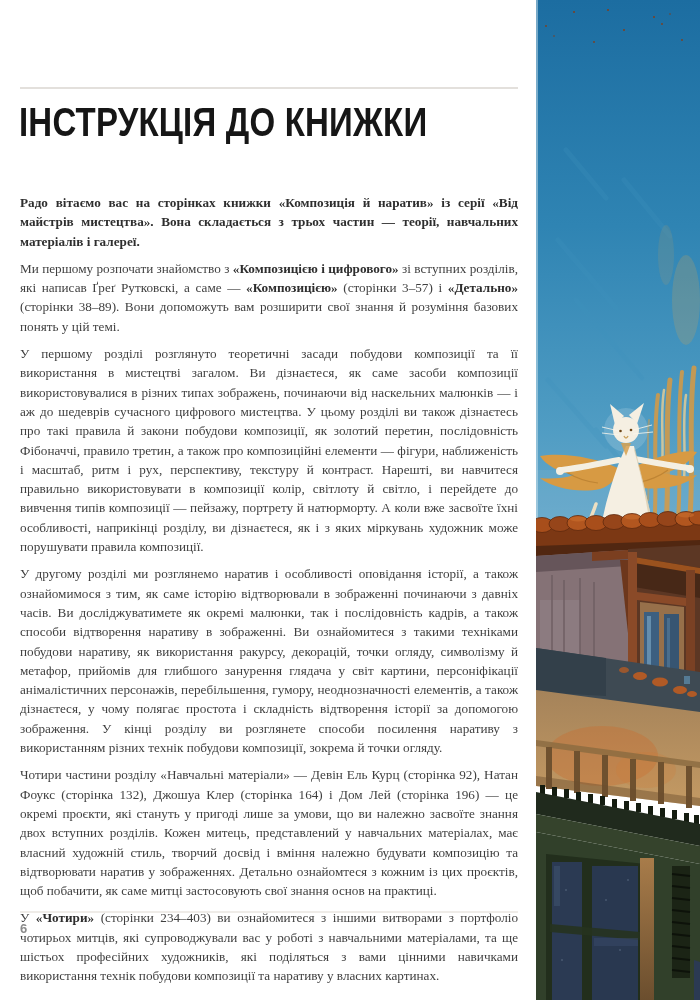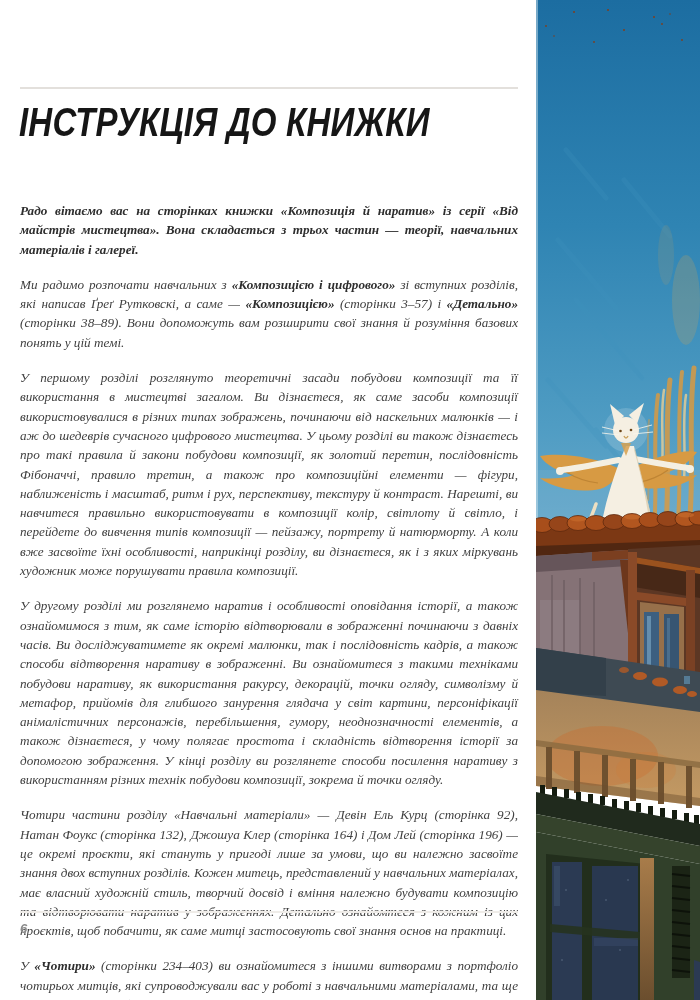--- a/index.html
+++ b/index.html
@@ -1,44 +1,44 @@
 <!DOCTYPE html>
 <html lang="uk" style="--sky_top: #1c6da1; --sky_low: #6fadcd; --gold: #d79a43; --cat_white: #f5efe2; --tile: #a84e1b; --wall_mauve: #857276; --porch_brown: #5c3724; --wall_tan: #b8915c; --glow_orange: #c96f32; --facade_green: #31402a; --window_blue: #2b3a53; --slate: #3e4a53;"><head>
 <meta charset="utf-8">
 <style>
   html,body{margin:0;padding:0;width:700px;height:1000px;overflow:hidden;background:#ffffff;}
-  .page{position:relative;width:700px;height:750px;background:#ffffff;font-family:"Liberation Serif","DejaVu Serif",serif;font-style:italic;}
+  .page{position:relative;width:700px;height:750px;background:#ffffff;font-family:"Liberation Serif","DejaVu Serif",serif;}
   .top-rule{position:absolute;left:20px;top:87px;width:498px;height:2px;background:#e3e0dc;}
   .title{position:absolute;left:19px;top:101px;margin:0;width:500px;
          font-family:"Liberation Sans","DejaVu Sans",sans-serif;font-weight:700;
          font-size:33px;line-height:36px;color:#161616;letter-spacing:.2px;
          transform:scaleY(1.22);transform-origin:top left;white-space:nowrap;}
   .paras{position:absolute;left:20px;top:185px;width:498px;
          font-size:13.2px;line-height:19.3px;color:#3f3f3f;text-align:justify;}
-  .para{margin:16px 0 3px 0;}
+  .para{margin:8px 0 3px 0;}
   .para b{color:#2e2e2e;}
   .para.lead{font-weight:700;color:#2d2d2d;}
   .footer-rule{position:absolute;left:20px;top:911px;width:498px;height:2px;background:#efece8;}
   .page-num{position:absolute;left:20px;top:921px;font-family:"Liberation Sans",sans-serif;
             font-weight:700;font-size:13px;color:#8b8b8b;}
   .art{position:absolute;left:536px;top:0;width:164px;height:1000px;}
   .art svg{display:block;}
 </style>
 </head>
 <body>
 
 <div class="page">
 
   <div class="top-rule"></div>
 
   <h1 class="title">ІНСТРУКЦІЯ ДО КНИЖКИ</h1>
 
   <div class="paras">
       <p class="para lead"><b>Радо вітаємо вас на сторінках книжки «Композиція й наратив» із серії «Від майстрів мистецтва». Вона складається з трьох частин — теорії, навчальних матеріалів і галереї.</b></p>
-      <p class="para"><span>Ми радимо розпочати навчальних з </span><b>«Композицією і цифрового»</b><span> зі вступних розділів, які написав Ґреґ Рутковскі, а саме — </span><b>«Композицією»</b><span> (сторінки 3–57) і </span><b>«Детально»</b><span> (сторінки 38–89). Вони допоможуть вам розширити свої знання й розуміння базових понять у цій темі.</span></p>
+      <p class="para"><span>Ми першому розпочати знайомство з </span><b>«Композицією і цифрового»</b><span> зі вступних розділів, які написав Ґреґ Рутковскі, а саме — </span><b>«Композицією»</b><span> (сторінки 3–57) і </span><b>«Детально»</b><span> (сторінки 38–89). Вони допоможуть вам розширити свої знання й розуміння базових понять у цій темі.</span></p>
       <p class="para"><span>У першому розділі розглянуто теоретичні засади побудови композиції та її використання в мистецтві загалом. Ви дізнаєтеся, як саме засоби композиції використовувалися в різних типах зображень, починаючи від наскельних малюнків — і аж до шедеврів сучасного цифрового мистецтва. У цьому розділі ви також дізнаєтесь про такі правила й закони побудови композиції, як золотий перетин, послідовність Фібоначчі, правило третин, а також про композиційні елементи — фігури, наближеність і масштаб, ритм і рух, перспективу, текстуру й контраст. Нарешті, ви навчитеся правильно використовувати в композиції колір, світлоту й світло, і перейдете до вивчення типів композиції — пейзажу, портрету й натюрморту. А коли вже засвоїте їхні особливості, наприкінці розділу, ви дізнаєтеся, як і з яких міркувань художник може порушувати правила композиції.</span></p>
       <p class="para"><span>У другому розділі ми розглянемо наратив і особливості оповідання історії, а також ознайомимося з тим, як саме історію відтворювали в зображенні починаючи з давніх часів. Ви досліджуватимете як окремі малюнки, так і послідовність кадрів, а також способи відтворення наративу в зображенні. Ви ознайомитеся з такими техніками побудови наративу, як використання ракурсу, декорацій, точки огляду, символізму й метафор, прийомів для глибшого занурення глядача у світ картини, персоніфікації анімалістичних персонажів, перебільшення, гумору, неоднозначності елементів, а також дізнаєтеся, у чому полягає простота і складність відтворення історії за допомогою зображення. У кінці розділу ви розглянете способи посилення наративу з використанням різних технік побудови композиції, зокрема й точки огляду.</span></p>
       <p class="para"><span>Чотири частини розділу «Навчальні матеріали» — Девін Ель Курц (сторінка 92), Натан Фоукс (сторінка 132), Джошуа Клер (сторінка 164) і Дом Лей (сторінка 196) — це окремі проєкти, які стануть у пригоді лише за умови, що ви належно засвоїте знання двох вступних розділів. Кожен митець, представлений у навчальних матеріалах, має власний художній стиль, творчий досвід і вміння належно будувати композицію та відтворювати наратив у зображеннях. Детально ознайомтеся з кожним із цих проєктів, щоб побачити, як саме митці застосовують свої знання основ на практиці.</span></p>
       <p class="para"><span>У </span><b>«Чотири»</b><span> (сторінки 234–403) ви ознайомитеся з іншими витворами з портфоліо чотирьох митців, які супроводжували вас у роботі з навчальними матеріалами, та ще шістьох професійних художників, які поділяться з вами цінними навичками використання технік побудови композиції та наративу у власних картинах.</span></p>
     </div>
 
   <div class="footer-rule"></div>
   <div class="page-num">6</div>
 
   <div class="art">

